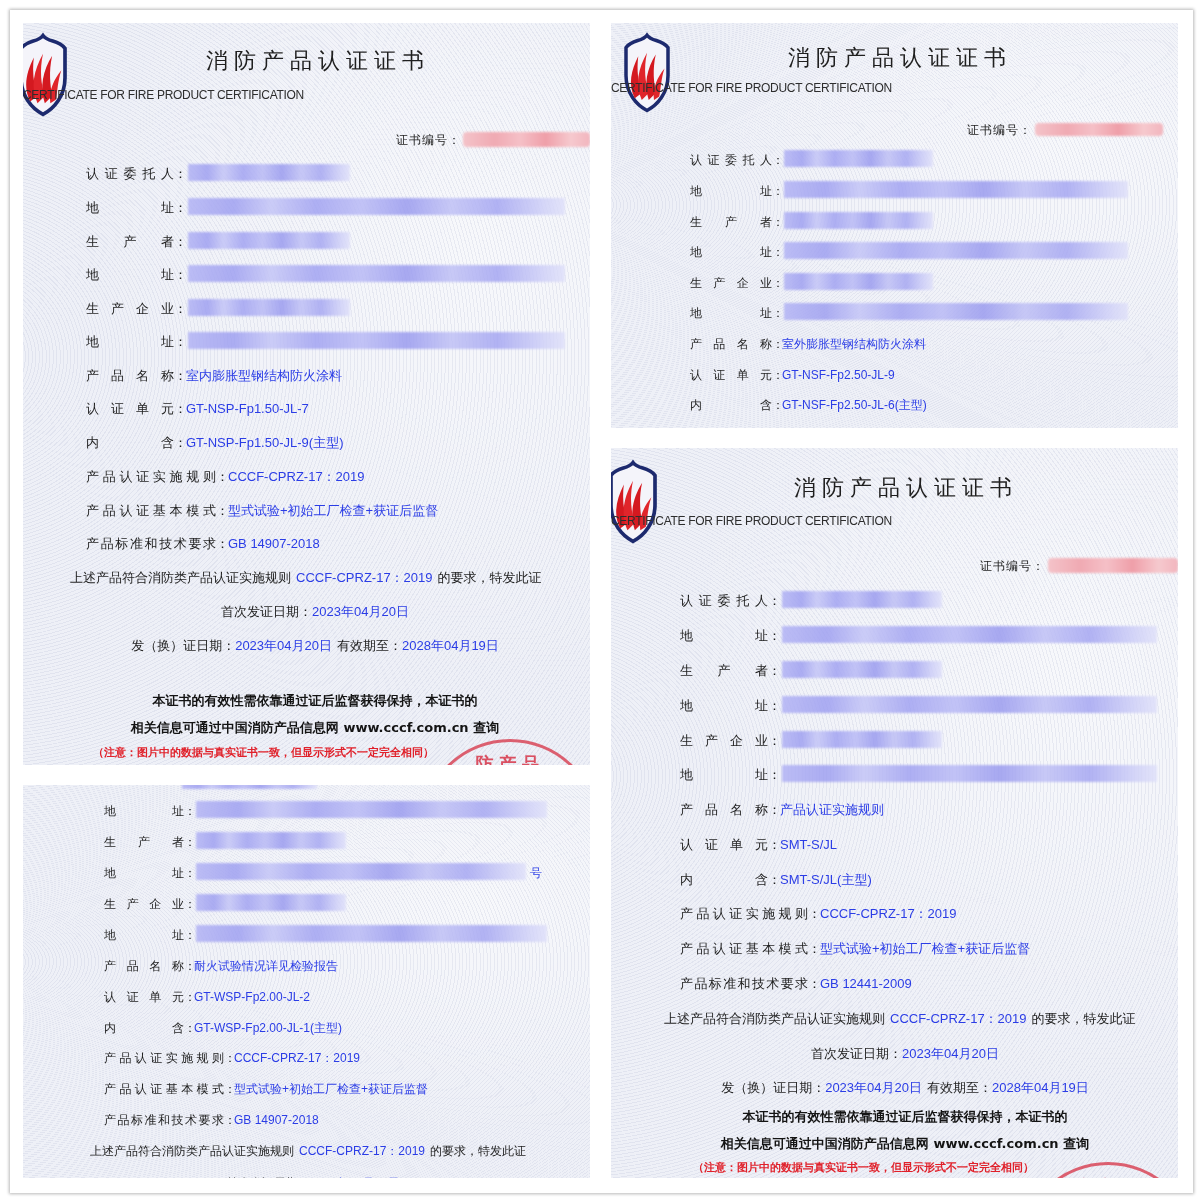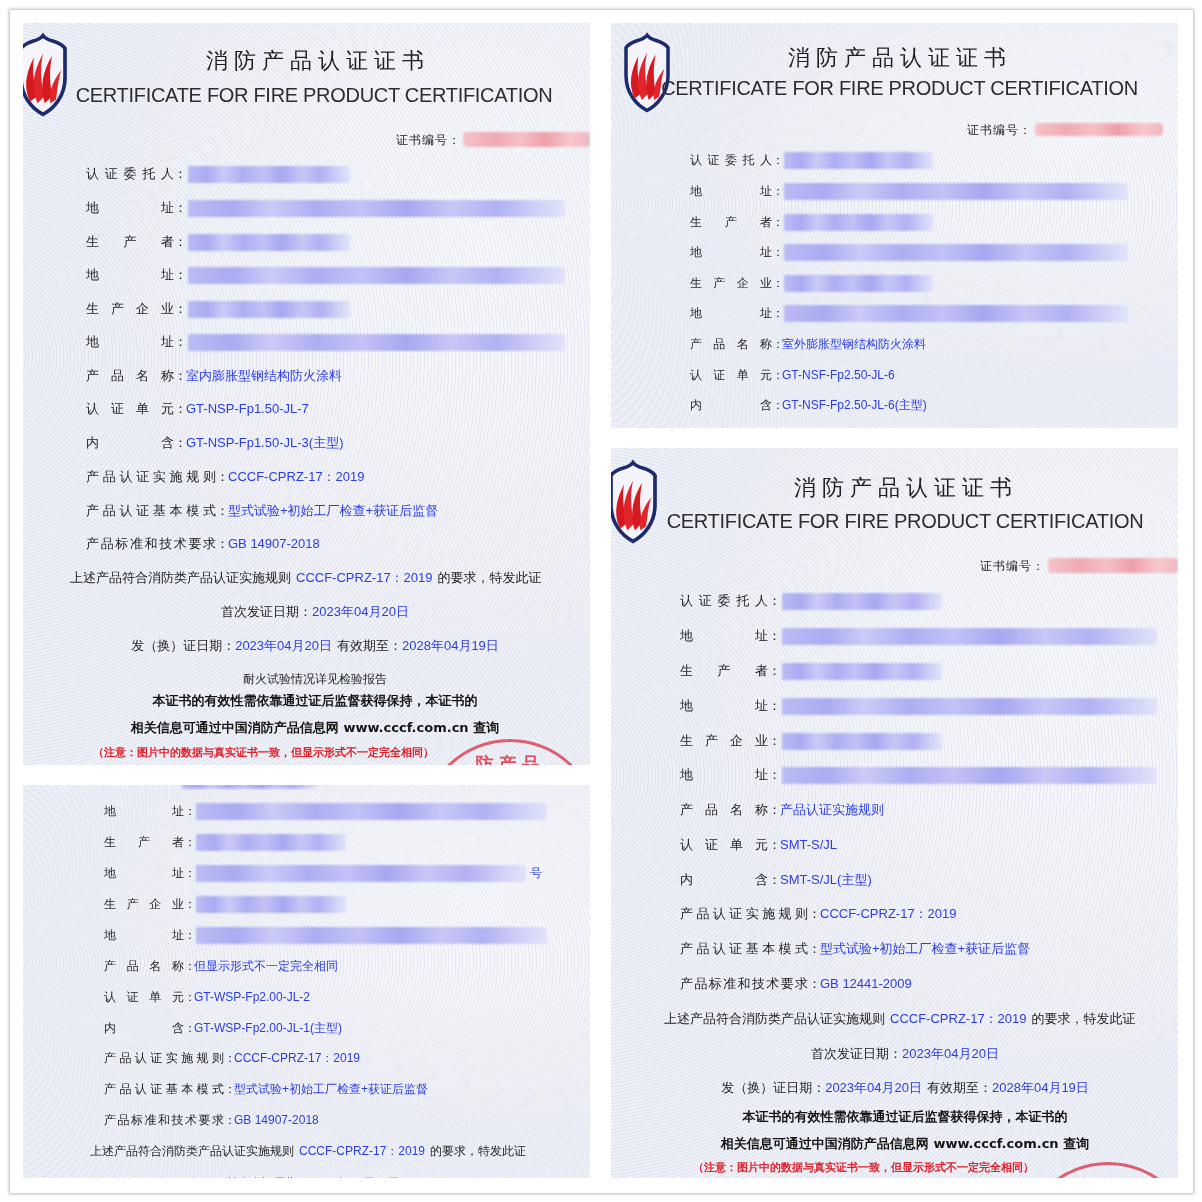--- a/index.html
+++ b/index.html
@@ -7,25 +7,25 @@
   .panel{position:absolute;overflow:hidden;background-color:#eef0f7;
     background-image:
       repeating-radial-gradient(ellipse 140% 100% at -10% 45%, rgba(255,255,255,0) 0 2.5px, rgba(178,184,210,.22) 2.5px 3.5px),
       radial-gradient(ellipse at 80% 30%, rgba(255,255,255,.55), rgba(255,255,255,0) 60%);}
   #pA{left:23px;top:23px;width:567px;height:742px}
   #pB{left:611px;top:23px;width:567px;height:405px}
   #pC{left:23px;top:785px;width:567px;height:393px}
   #pD{left:611px;top:448px;width:567px;height:730px}
   .logo{position:absolute}
   .title{position:absolute;left:0;text-align:center;font-size:22px;letter-spacing:6px;color:#1f1f1f;line-height:28px;font-family:"DejaVu Sans",sans-serif;white-space:nowrap}
-  .subtitle{position:absolute;left:0;text-align:center;font-size:20px;letter-spacing:-0.3px;color:#2d2d2d;line-height:18px;white-space:nowrap}
+  .subtitle{position:absolute;left:0;text-align:left;font-size:12px;letter-spacing:-0.3px;color:#2d2d2d;line-height:18px;white-space:nowrap}
   .certno{position:absolute;font-size:12px;color:#222;line-height:18px;letter-spacing:1px;white-space:nowrap}
   .redbar{position:absolute;height:15px;border-radius:4px;filter:blur(1.2px);
     background:linear-gradient(90deg,#f4c3c9,#f0aab3 25%,#f5c0c7 45%,#ef9fa9 65%,#f6c9ce 85%,#f2b6be);}
-  .row{position:absolute;display:flex;align-items:center;height:20px;line-height:20px;white-space:nowrap}
+  .row{position:absolute;display:flex;align-items:flex-start;height:20px;line-height:20px;white-space:nowrap}
   .lbl{display:inline-block;text-align:justify;text-align-last:justify;color:#1e1e1e}
   .sep{display:inline-block;text-align:center;color:#1e1e1e}
   .val{color:#2b3de6}
   .blk{color:#1e1e1e}
   .blur{display:inline-block;height:17px;margin-left:2px;filter:blur(1.3px);opacity:.85;
     background:linear-gradient(90deg,#b3b4f5,#9fa0f1 12%,#c5c6f7 22%,#a2a3f2 34%,#babbf6 46%,#9a9bef 58%,#c0c1f6 70%,#a6a7f2 82%,#cfd0f8 94%,#e0e1fa);}
   .cline{position:absolute;left:0;text-align:center;white-space:nowrap}
   .bold{font-family:"DejaVu Sans",sans-serif;font-weight:bold;color:#141414;font-size:16.5px;line-height:24px}
   .note{position:absolute;font-family:"DejaVu Sans",sans-serif;font-weight:bold;color:#e0202a;font-size:11px;line-height:16px;white-space:nowrap}
   .seal{position:absolute;width:172px;height:172px;border-radius:50%;border:3px solid rgba(214,40,60,.72)}
@@ -106,21 +106,21 @@
       <span class="val">室内膨胀型钢结构防火涂料</span>
     </div>
   <div class="row" style="top:376px">
       <span class="lbl lbl-s">认证单元</span>
       <span class="sep">：</span>
       <span class="val">GT-NSP-Fp1.50-JL-7</span>
     </div>
   <div class="row" style="top:410px">
       <span class="lbl lbl-s">内含</span>
       <span class="sep">：</span>
-      <span class="val">GT-NSP-Fp1.50-JL-3(主型)</span>
+      <span class="val">GT-NSP-Fp1.50-JL-9(主型)</span>
     </div>
   <div class="row" style="top:444px">
       <span class="lbl lbl-l">产品认证实施规则</span>
       <span class="sep">：</span>
       <span class="val">CCCF-CPRZ-17：2019</span>
     </div>
   <div class="row" style="top:478px">
       <span class="lbl lbl-l">产品认证基本模式</span>
       <span class="sep">：</span>
       <span class="val">型式试验+初始工厂检查+获证后监督</span>
@@ -133,21 +133,20 @@
 
   <div class="row" style="top:545px;left:47px">
       <span class="blk">上述产品符合消防类产品认证实施规则</span>
       <span class="sp"></span>
       <span class="val">CCCF-CPRZ-17：2019</span>
       <span class="sp"></span>
       <span class="blk">的要求，特发此证</span>
     </div>
   <div class="cline" style="top:579px"><span class="blk">首次发证日期：</span><span class="val">2023年04月20日</span></div>
   <div class="cline" style="top:613px"><span class="blk">发（换）证日期：</span><span class="val">2023年04月20日</span><span class="sp"></span><span class="blk">有效期至：</span><span class="val">2028年04月19日</span></div>
-  <div class="cline" style="top:647px;font-size:12px;line-height:18px;color:#1e1e1e">耐火试验情况详见检验报告</div>
   <div class="cline bold" style="top:668px">本证书的有效性需依靠通过证后监督获得保持，本证书的</div>
   <div class="cline bold" style="top:695px">相关信息可通过中国消防产品信息网 www.cccf.com.cn 查询</div>
   <div class="note" style="left:70px;top:722px">（注意：图片中的数据与真实证书一致，但显示形式不一定完全相同）</div>
   <div class="seal" style="left:398px;top:716px">
       <div class="seal-text">防产品</div>
     </div>
 </div>
 
 <div class="panel" id="pB">
   <svg class="logo" style="left:4px;top:7px;width:64px;height:84px" viewBox="0 0 64 96">
@@ -193,21 +192,21 @@
       <span class="blur bl-l"></span>
     </div>
   <div class="row" style="top:311px">
       <span class="lbl lbl-s">产品名称</span>
       <span class="sep">：</span>
       <span class="val">室外膨胀型钢结构防火涂料</span>
     </div>
   <div class="row" style="top:342px">
       <span class="lbl lbl-s">认证单元</span>
       <span class="sep">：</span>
-      <span class="val">GT-NSF-Fp2.50-JL-6</span>
+      <span class="val">GT-NSF-Fp2.50-JL-9</span>
     </div>
   <div class="row" style="top:372px">
       <span class="lbl lbl-s">内含</span>
       <span class="sep">：</span>
       <span class="val">GT-NSF-Fp2.50-JL-6(主型)</span>
     </div>
 </div>
 
 <div class="panel" id="pC">
   <div class="blur" style="position:absolute;left:157px;top:-8px;width:135px;height:12px"></div>
@@ -234,21 +233,21 @@
       <span class="blur bl-s"></span>
     </div>
   <div class="row" style="top:140px">
       <span class="lbl lbl-s">地址</span>
       <span class="sep">：</span>
       <span class="blur bl-l"></span>
     </div>
   <div class="row" style="top:171px">
       <span class="lbl lbl-s">产品名称</span>
       <span class="sep">：</span>
-      <span class="val">但显示形式不一定完全相同</span>
+      <span class="val">耐火试验情况详见检验报告</span>
     </div>
   <div class="row" style="top:202px">
       <span class="lbl lbl-s">认证单元</span>
       <span class="sep">：</span>
       <span class="val">GT-WSP-Fp2.00-JL-2</span>
     </div>
   <div class="row" style="top:233px">
       <span class="lbl lbl-s">内含</span>
       <span class="sep">：</span>
       <span class="val">GT-WSP-Fp2.00-JL-1(主型)</span>

